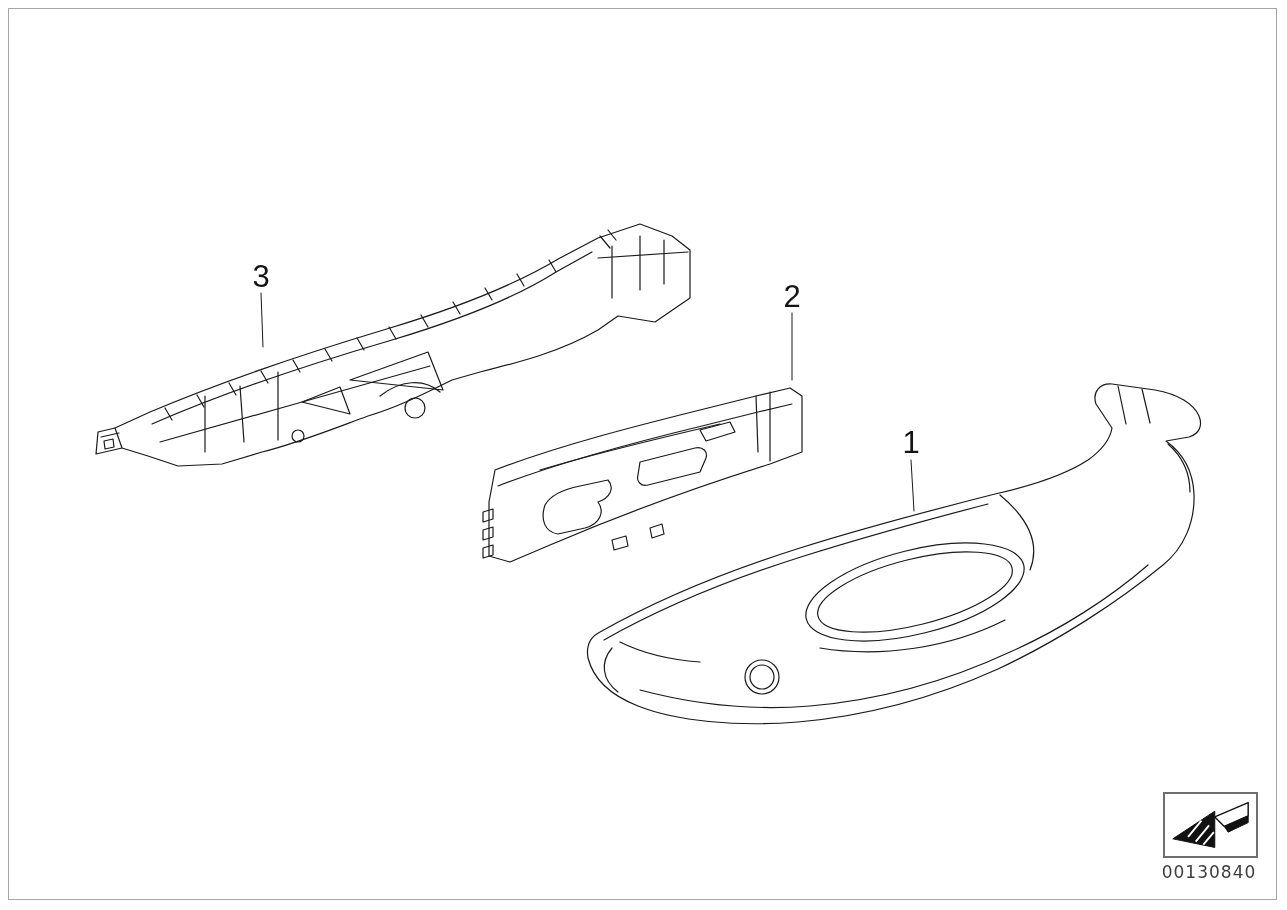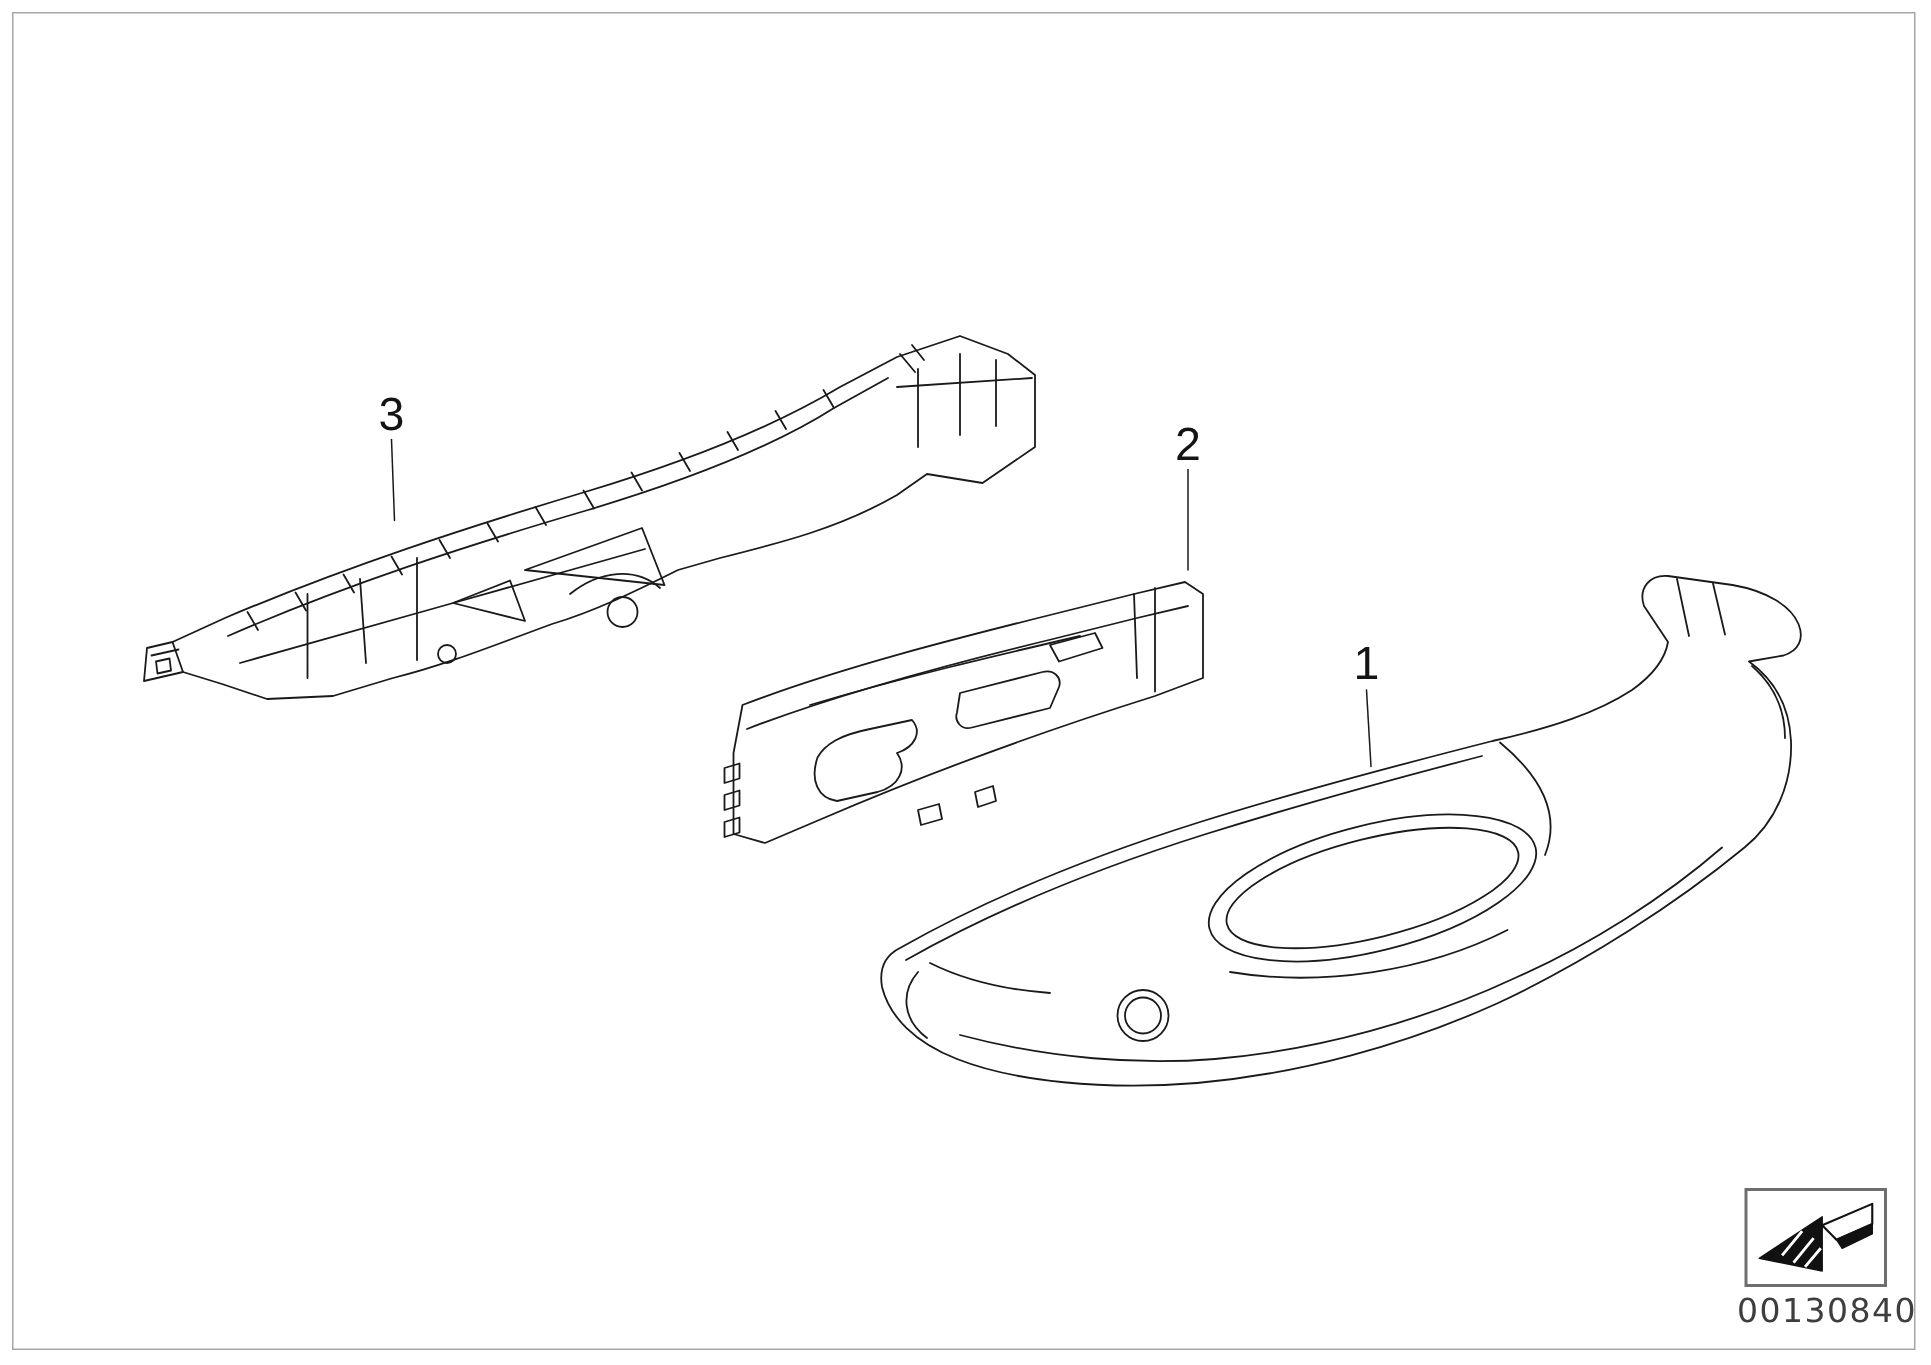--- a/index.html
+++ b/index.html
@@ -19,21 +19,21 @@
   #callout-3{left:261px;top:276px;}
   #callout-2{left:792px;top:296px;}
   #callout-1{left:911px;top:442px;}
   .stamp-box{
     position:absolute;left:1163px;top:792px;width:95px;height:66px;
     border:2px solid #6e6e6e;box-sizing:border-box;background:#ffffff;
   }
   .stamp-box svg{display:block;width:100%;height:100%;}
   .part-number{
     position:absolute;left:1158px;top:862px;width:102px;text-align:center;
-    font-size:22px;letter-spacing:1px;color:#3e3e3e;
+    font-size:17px;letter-spacing:1px;color:#3e3e3e;
     font-family:"DejaVu Sans",sans-serif;
   }
 </style>
 </head>
 <body>
 
 <div>
 
   <div class="frame"></div>
 

